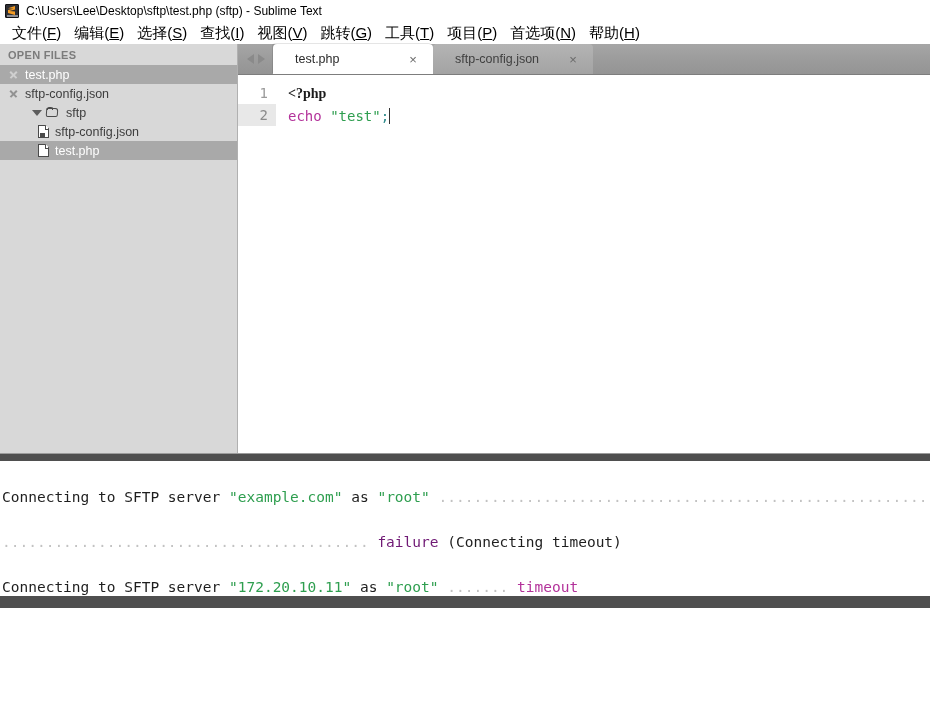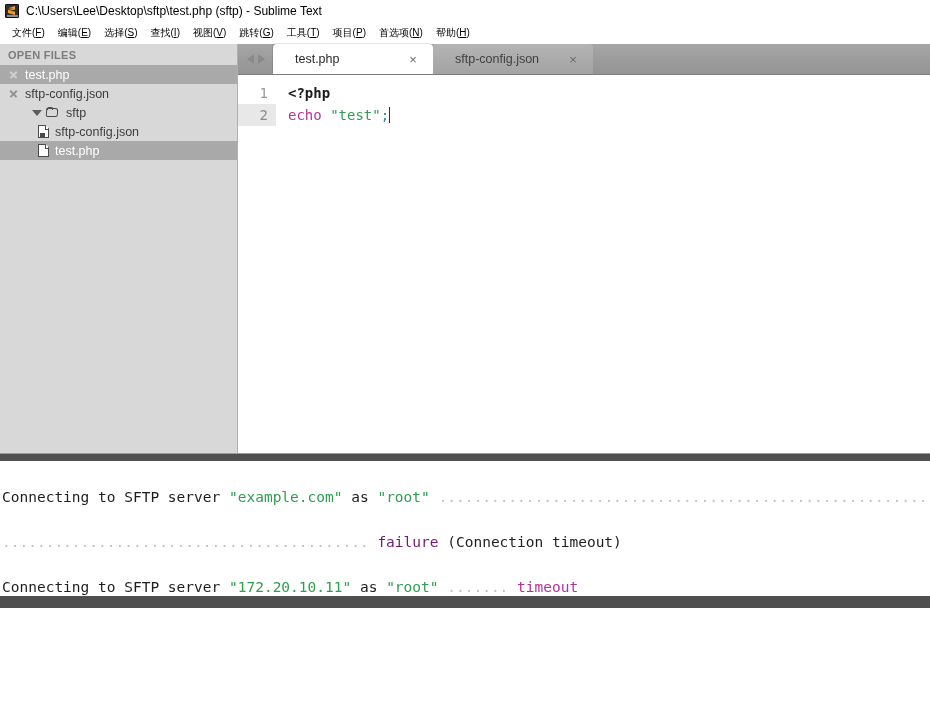--- a/index.html
+++ b/index.html
@@ -71,21 +71,21 @@
   
   .menubar {
     height: 22px;
     background: #ffffff;
     display: flex;
     align-items: center;
     padding-left: 6px;
     flex: 0 0 auto;
   }
   .menu-item {
-    font-size: 10px;
+    font-size: 15px;
     color: #000000;
     padding: 1px 7px 1px 6px;
     white-space: nowrap;
     cursor: default;
     line-height: 16px;
   }
   .menu-item .mn { text-decoration: underline; }
 
   
   .main {
@@ -316,21 +316,21 @@
     min-width: 0;
   }
   .code-line { white-space: pre; position: relative; }
   .code-line.active::before {
     content: "";
     position: absolute;
     left: -12px; right: -2000px; top: 0; bottom: 0;
     background: #f4f4f4;
     z-index: -1;
   }
-  .tk-tag   { color: #1b1b1b; font-weight: 600; }
+  .tk-tag   { color: #1b1b1b; font-weight: 600; font-family: Liberation Serif, serif; }
   .tk-kw    { color: #b3329a; text-align: right; }
   .tk-str   { color: #2e9e4f; }
   .tk-punc  { color: #2c8a8a; }
   .cursor {
     display: inline-block;
     width: 1px;
     height: 16px;
     background: #333333;
     vertical-align: -3px;
     margin-left: 0px;
@@ -451,21 +451,21 @@
         </div>
       </div>
 
     </div>
   </div>
 
   <div class="console-sep"></div>
 
   <div class="console">
 <div><span>Connecting to SFTP server </span><span class="c-str">"example.com"</span><span> as </span><span class="c-str">"root"</span><span class="c-dots"> ...........................................................................................</span></div>
-<div><span class="c-dots">..........................................</span><span> </span><span class="c-fail">failure</span><span> (Connection timeout)</span></div>
+<div><span class="c-dots">..........................................</span><span> </span><span class="c-fail">failure</span><span> (Connecting timeout)</span></div>
 <div><span>Connecting to SFTP server </span><span class="c-str">"172.20.10.11"</span><span> as </span><span class="c-str">"root"</span><span class="c-dots"> .......</span><span> </span><span class="c-ok">timeout</span></div>
 
 
   </div>
 
   <div class="statusbar"></div>
 
 </div>
 
 </body></html>

